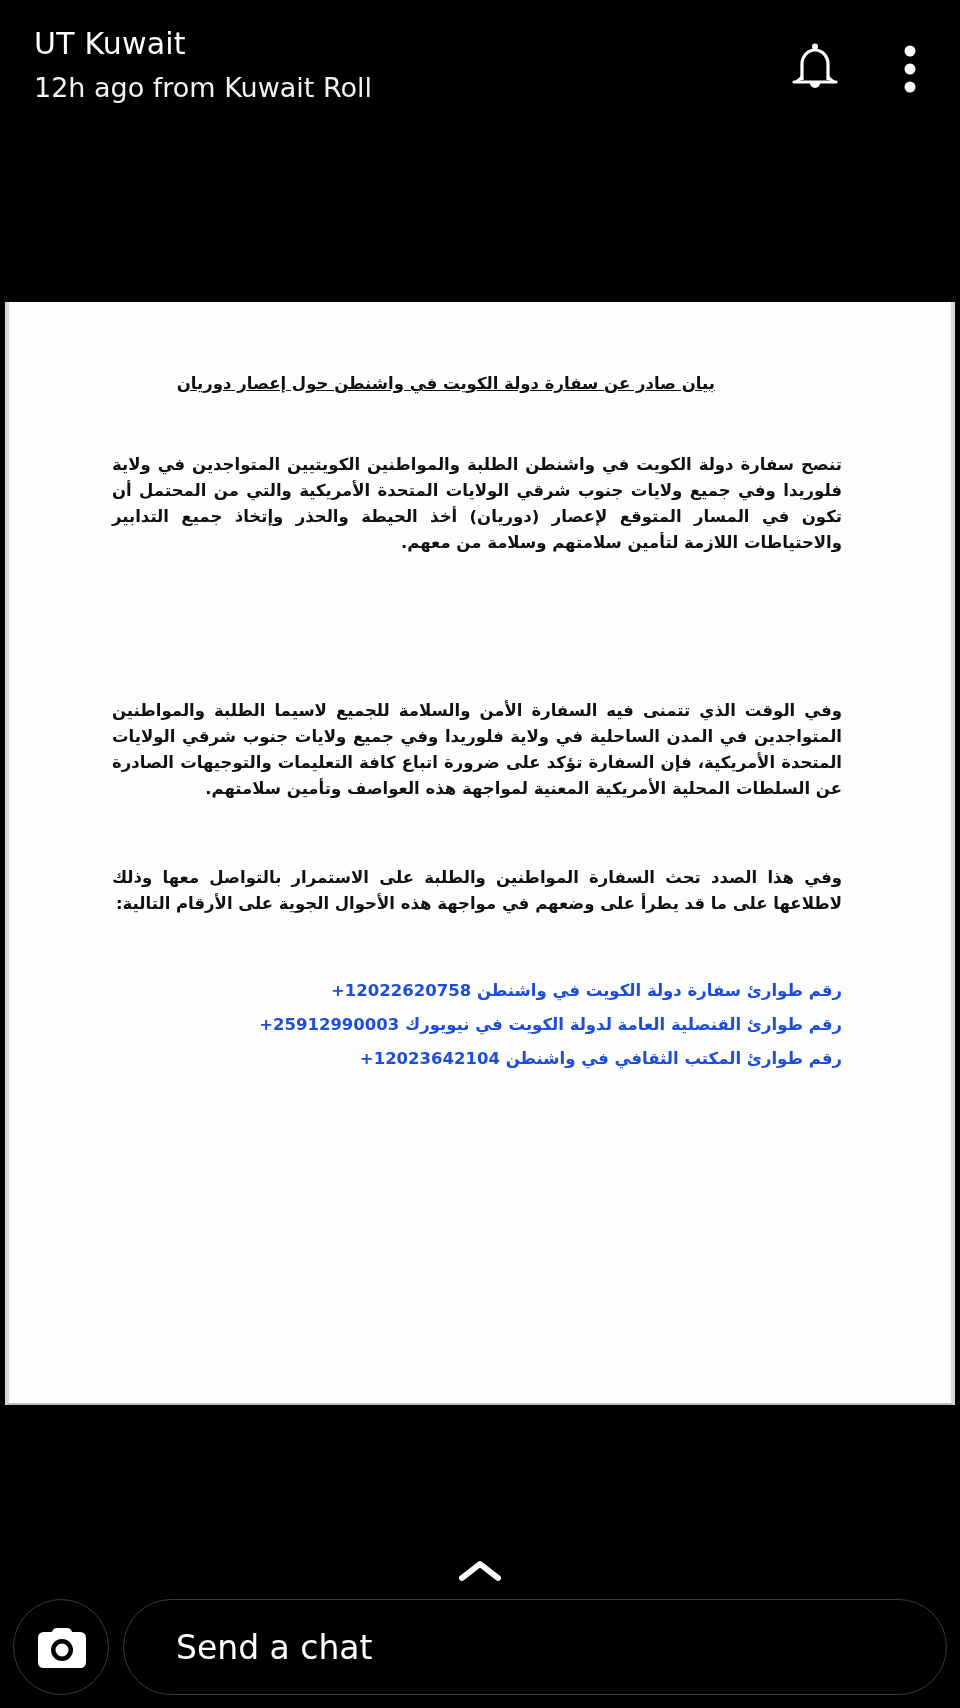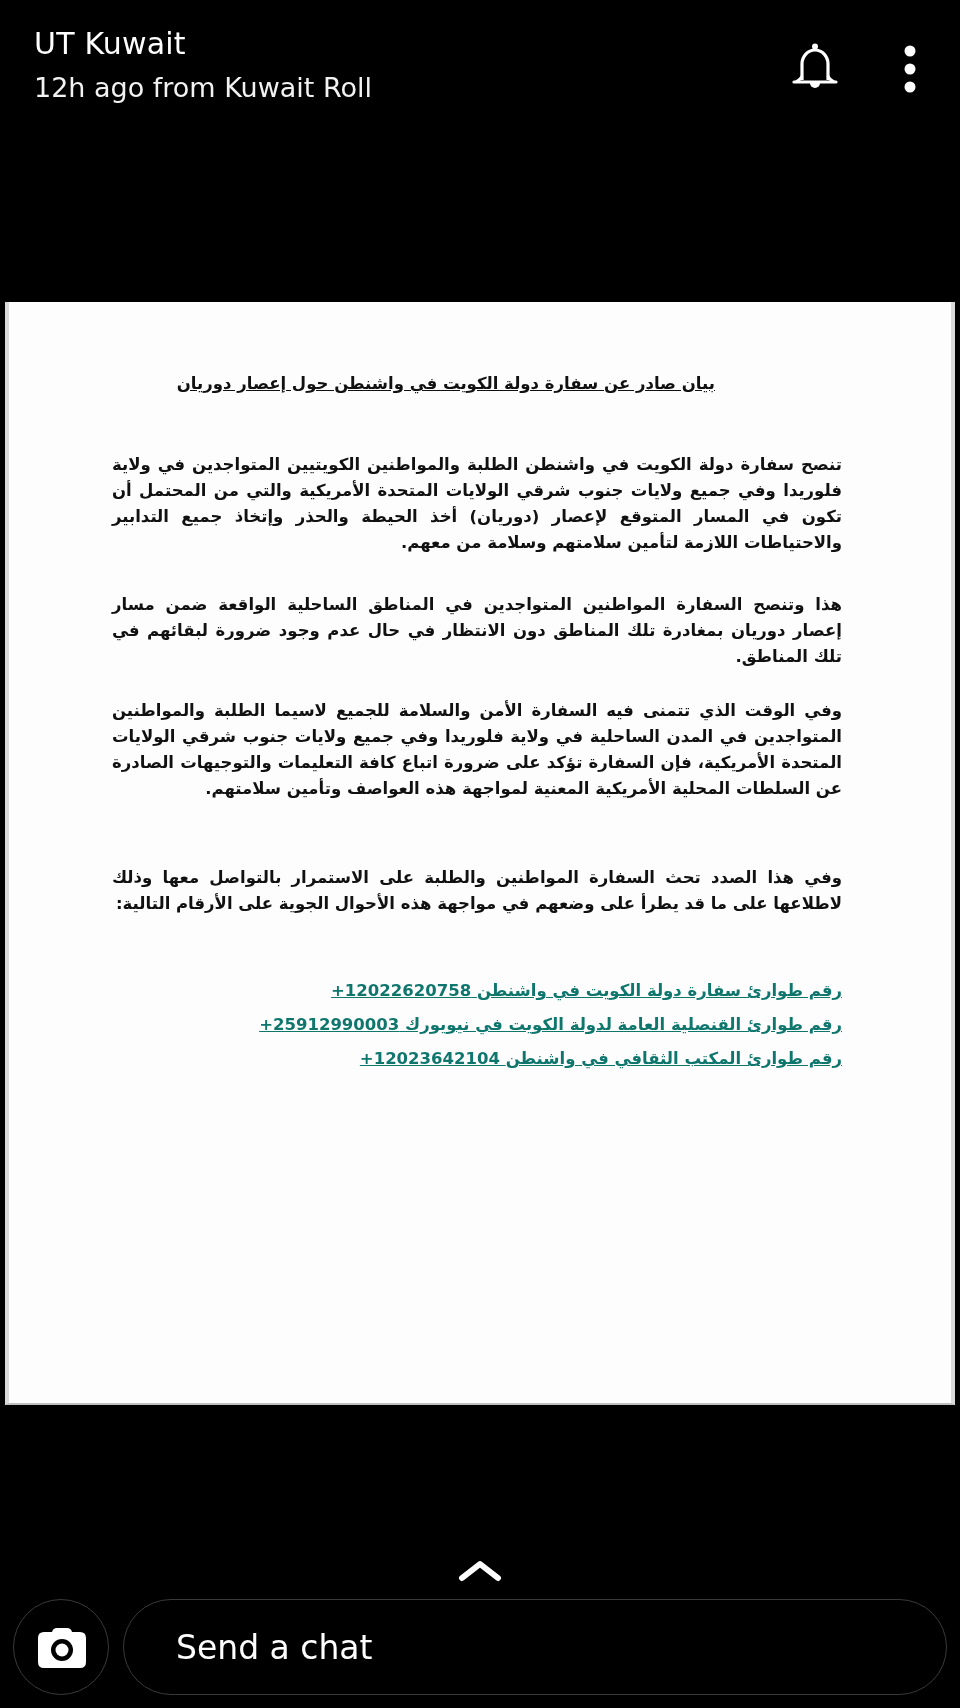--- a/index.html
+++ b/index.html
@@ -27,22 +27,22 @@
       position: absolute; direction: rtl; color: #111; font-family: "DejaVu Sans", sans-serif;
       font-weight: bold; font-size: 16.5px; right: 236px; top: 72px; text-decoration: underline;
       white-space: nowrap;
     }
     .p1 { top: 150px; }
     .p2 { top: 290px; }
     .p3 { top: 396px; }
     .p4 { top: 563px; }
     .phones { position: absolute; right: 109px; top: 672px; direction: rtl; text-align: right; }
     .phone-line {
-      color: #0f766e; font-family: "DejaVu Sans", sans-serif; font-weight: bold; font-size: 16.5px;
-      height: 34px; line-height: 34px; white-space: nowrap; text-decoration: underline;
+      color: #1d4ed8; font-family: "DejaVu Sans", sans-serif; font-weight: bold; font-size: 16.5px;
+      height: 34px; line-height: 34px; white-space: nowrap;
     }
 
     .chevron { position: absolute; left: 456px; top: 1556px; width: 48px; height: 28px; cursor: pointer; }
     .camera-btn {
       position: absolute; left: 13px; top: 1599px; width: 96px; height: 96px; border-radius: 50%;
       border: 1.5px solid #3a3a3a; box-sizing: border-box; cursor: pointer;
     }
     .camera-btn svg { position: absolute; left: 22px; top: 26px; }
     .chat-input {
       position: absolute; left: 123px; top: 1599px; width: 824px; height: 96px; border-radius: 48px;
@@ -74,21 +74,20 @@
       <circle cx="14" cy="7" r="5.5" fill="#fff"></circle>
       <circle cx="14" cy="25" r="5.5" fill="#fff"></circle>
       <circle cx="14" cy="43" r="5.5" fill="#fff"></circle>
     </svg>
   </div>
 </div>
 
 <div class="doc">
   <div class="ar-title">بيان صادر عن سفارة دولة الكويت في واشنطن حول إعصار دوريان</div>
   <div class="ar p1">تنصح سفارة دولة الكويت في واشنطن الطلبة والمواطنين الكويتيين المتواجدين في ولاية فلوريدا وفي جميع ولايات جنوب شرقي الولايات المتحدة الأمريكية والتي من المحتمل أن تكون في المسار المتوقع لإعصار (دوريان) أخذ الحيطة والحذر وإتخاذ جميع التدابير والاحتياطات اللازمة لتأمين سلامتهم وسلامة من معهم.</div>
-  <div class="ar p2">هذا وتنصح السفارة المواطنين المتواجدين في المناطق الساحلية الواقعة ضمن مسار إعصار دوريان بمغادرة تلك المناطق دون الانتظار في حال عدم وجود ضرورة لبقائهم في تلك المناطق.</div>
   <div class="ar p3">وفي الوقت الذي تتمنى فيه السفارة الأمن والسلامة للجميع لاسيما الطلبة والمواطنين المتواجدين في المدن الساحلية في ولاية فلوريدا وفي جميع ولايات جنوب شرقي الولايات المتحدة الأمريكية، فإن السفارة تؤكد على ضرورة اتباع كافة التعليمات والتوجيهات الصادرة عن السلطات المحلية الأمريكية المعنية لمواجهة هذه العواصف وتأمين سلامتهم.</div>
   <div class="ar p4">وفي هذا الصدد تحث السفارة المواطنين والطلبة على الاستمرار بالتواصل معها وذلك لاطلاعها على ما قد يطرأ على وضعهم في مواجهة هذه الأحوال الجوية على الأرقام التالية:</div>
   <div class="phones">
     <div class="phone-line">
       <span>رقم طوارئ سفارة دولة الكويت في واشنطن</span>
       <span dir="ltr">+12022620758</span>
     </div>
     <div class="phone-line">
       <span>رقم طوارئ القنصلية العامة لدولة الكويت في نيويورك</span>
       <span dir="ltr">+25912990003</span>

